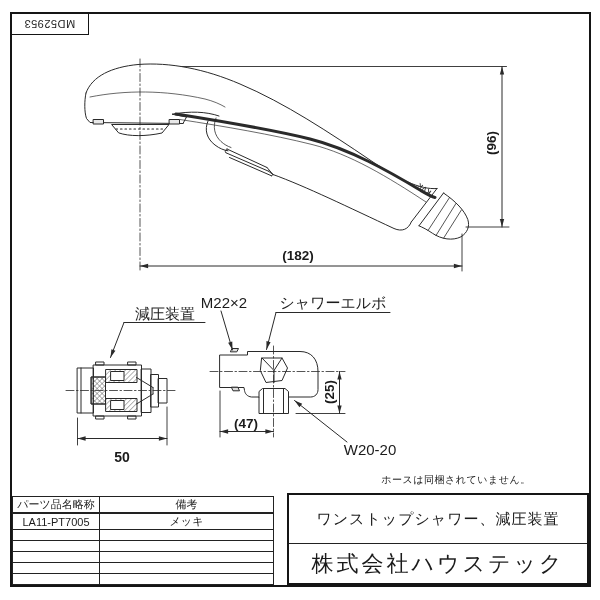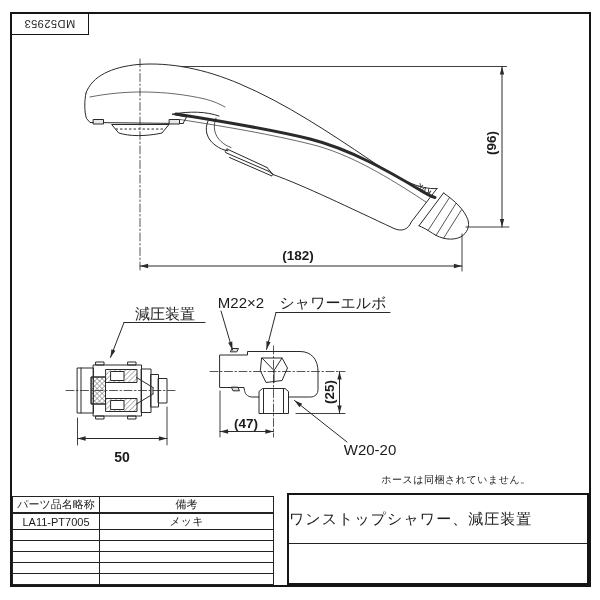--- a/index.html
+++ b/index.html
@@ -23,21 +23,21 @@
               border-collapse:collapse;table-layout:fixed;border:1.5px solid #222;}
   table.parts th,table.parts td{border:1px solid #222;padding:0;text-align:center;
               overflow:hidden;font-weight:normal;}
   table.parts th{font-size:11px;height:15px;color:#222;}
   table.parts td{font-size:11px;height:10px;}
   table.parts th.c1,table.parts td.c1{width:86px;}
   table.parts tr.hdr th{border-bottom:2px solid #222;}
   .titleblock{position:absolute;left:287px;top:493px;width:302px;height:92px;
               border:2px solid #151515;box-sizing:border-box;display:flex;flex-direction:column;}
   .tb-upper{height:48px;border-bottom:1.5px solid #222;display:flex;flex-direction:column;
-            align-items:flex-start;justify-content:center;gap:18px;}
+            align-items:center;justify-content:center;gap:18px;}
   .tb-product{font-size:15px;letter-spacing:1px;}
   .tb-maker{font-size:12px;letter-spacing:1.5px;}
   .tb-lower{flex:1;display:flex;align-items:center;justify-content:center;}
   .tb-company{font-size:22px;letter-spacing:3px;}
 </style>
 </head>
 <body>
 
 <div class="sheet">
   <div class="outer-border"></div>
@@ -135,21 +135,21 @@
     </g>
   </svg>
 
   <div class="t dim" style="left:298px;top:254.5px;">(182)</div>
   <div class="t dim r90" style="left:490.5px;top:143px;">(96)</div>
   <div class="t brand r215" style="left:424px;top:189px;">KVK</div>
 
   <div class="t lab" style="left:165px;top:314px;">減圧装置</div>
   <div class="t d50" style="left:122px;top:428.5px;">50</div>
 
-  <div class="t lab" style="left:241px;top:302px;">M22×2</div>
+  <div class="t lab" style="left:224px;top:302px;">M22×2</div>
   <div class="t lab" style="left:333px;top:303px;">シャワーエルボ</div>
   <div class="t dim" style="left:246px;top:422.5px;">(47)</div>
   <div class="t dim r90" style="left:328.5px;top:392px;">(25)</div>
   <div class="t lab" style="left:370px;top:448.5px;">W20-20</div>
 
   <div class="t note" style="left:456px;top:480px;">ホースは同梱されていません。</div>
 
   <table class="parts">
     <tbody>
         <tr class="hdr">
@@ -180,14 +180,17 @@
       <td class="c1"></td>
       <td></td>
     </tr>
   </tbody>
     </table>
 
   <div class="titleblock">
     <div class="tb-upper">
       <div class="tb-product">ワンストップシャワー、減圧装置</div>
     </div>
+    <div class="tb-lower">
+      <div class="tb-company">株式会社ハウステック</div>
+    </div>
   </div>
 </div>
 
 </body></html>

